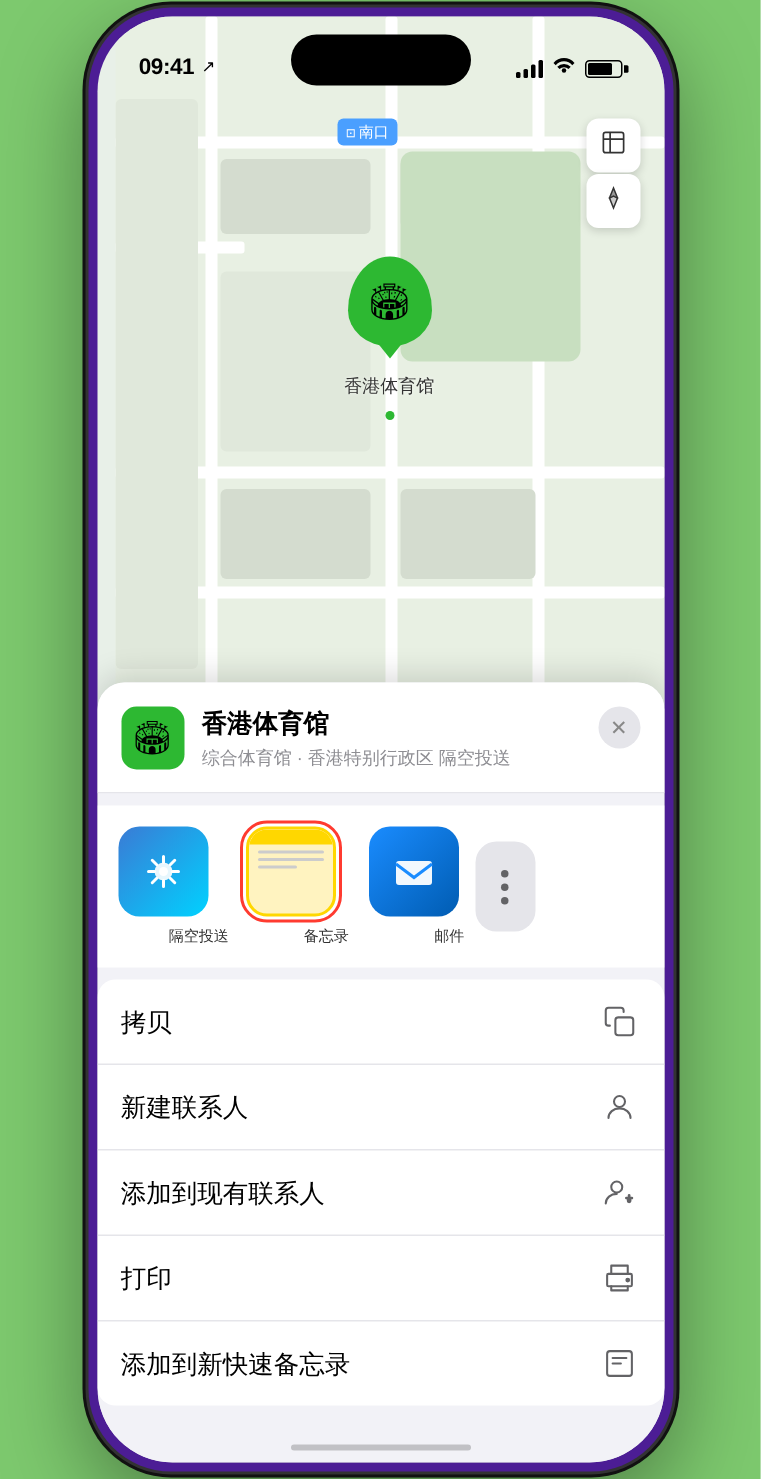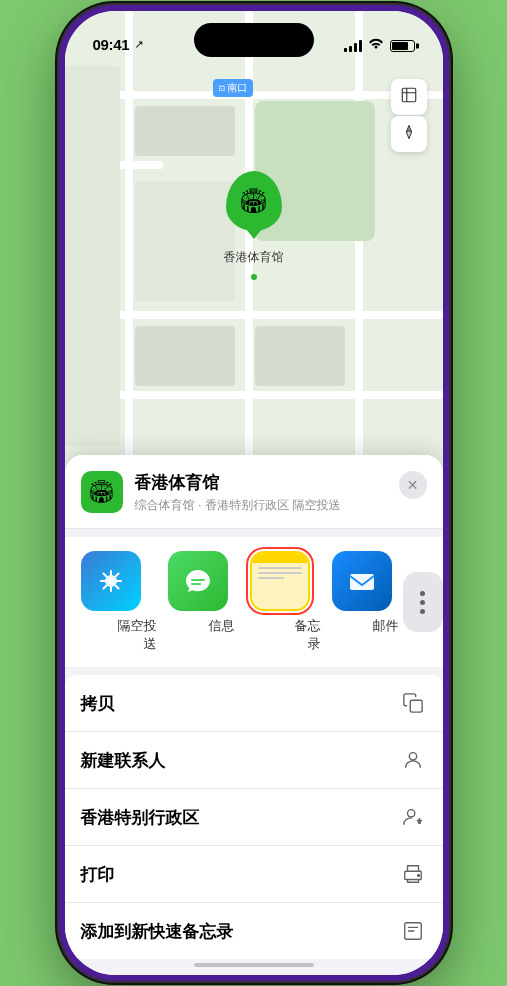--- a/index.html
+++ b/index.html
@@ -120,21 +120,21 @@
       height: 34px;
       background: #000;
       border-radius: 20px;
       z-index: 200;
     }
 
     
     .map-area {
       position: absolute;
       top: 0;
-      left: 0;
+      left: 12px;
       right: 0;
       height: 460px;
       background: #e8f0e3;
       overflow: hidden;
     }
 
     
     .map-bg {
       position: absolute;
       top: 0; left: 0; right: 0; bottom: 0;
@@ -415,21 +415,21 @@
       background: #ccc;
       border-radius: 1px;
       margin-bottom: 3px;
     }
 
     .notes-line.short {
       width: 60%;
     }
 
     .share-app-label {
-      font-size: 13px;
+      font-size: 10px;
       color: #333;
       text-align: right;
       padding-left: 48px;
     }
 
     .share-app-item.selected .share-app-icon {
       outline: 2.5px solid #ff3b30;
       outline-offset: 2px;
     }
 
@@ -480,21 +480,20 @@
       cursor: pointer;
     }
 
     .action-item:last-child {
       border-bottom: none;
     }
 
     .action-label {
       font-size: 17px;
       color: #000;
-      font-weight: bold;
     }
 
     .action-icon {
       width: 28px;
       height: 28px;
       display: flex;
       align-items: center;
       justify-content: center;
       color: #636366;
       font-size: 20px;
@@ -626,29 +625,20 @@
           <div class="share-app-icon airdrop">
             <svg width="30" height="30" viewBox="0 0 30 30" fill="none">
               <circle cx="15" cy="15" r="6" fill="white" opacity="0.9"></circle>
               <path d="M15 9V5M15 25v-4M9 15H5M25 15h-4M10.5 10.5L7.5 7.5M22.5 22.5l-3-3M10.5 19.5l-3 3M22.5 7.5l-3 3" stroke="white" stroke-width="2" stroke-linecap="round"></path>
               <circle cx="15" cy="15" r="3" fill="white"></circle>
             </svg>
           </div>
           <span class="share-app-label">隔空投送</span>
         </div>
 
-        <div class="share-app-item">
-          <div class="share-app-icon messages">
-            <svg width="32" height="32" viewBox="0 0 32 32" fill="none">
-              <path d="M16 5C9.4 5 4 9.8 4 15.8c0 2.8 1.2 5.4 3.2 7.3L6 27l4.3-1.8c1.7.7 3.7 1.1 5.7 1.1 6.6 0 12-4.8 12-10.5S22.6 5 16 5z" fill="white"></path>
-              <path d="M10 15h12M10 19h8" stroke="#4cd964" stroke-width="2" stroke-linecap="round"></path>
-            </svg>
-          </div>
-          <span class="share-app-label">信息</span>
-        </div>
 
         <div class="share-app-item selected">
           <div class="share-app-icon notes" style="padding:0;overflow:hidden;">
             <div class="notes-content">
               <div class="notes-header-bar"></div>
               <div class="notes-line"></div>
               <div class="notes-line"></div>
               <div class="notes-line short"></div>
             </div>
           </div>
@@ -690,21 +680,21 @@
           <span class="action-label">新建联系人</span>
           <div class="action-icon">
             <svg width="22" height="22" viewBox="0 0 24 24" fill="none" stroke="#636366" stroke-width="1.5" stroke-linecap="round" stroke-linejoin="round">
               <circle cx="12" cy="8" r="4"></circle>
               <path d="M4 20c0-4 3.6-7 8-7s8 3 8 7"></path>
             </svg>
           </div>
         </div>
 
         <div class="action-item">
-          <span class="action-label">香港特别行政区</span>
+          <span class="action-label">添加到现有联系人</span>
           <div class="action-icon">
             <svg width="22" height="22" viewBox="0 0 24 24" fill="none" stroke="#636366" stroke-width="1.5" stroke-linecap="round" stroke-linejoin="round">
               <circle cx="10" cy="8" r="4"></circle>
               <path d="M2 20c0-4 3.6-7 8-7"></path>
               <circle cx="19" cy="18" r="1" fill="#636366"></circle>
               <path d="M19 14v4M17 16h4" stroke-width="2"></path>
             </svg>
           </div>
         </div>
 

